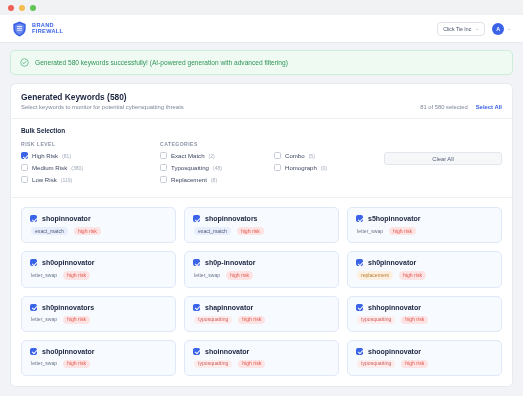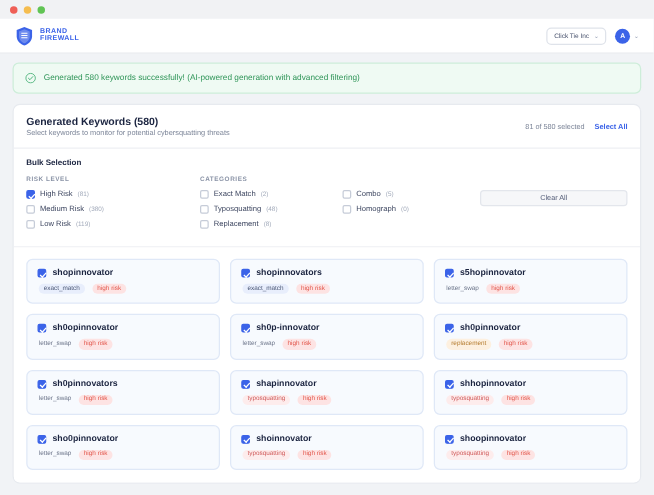--- a/index.html
+++ b/index.html
@@ -51,21 +51,21 @@
     background: #effaf3; border: 1px solid #cdedd9; border-radius: 5px;
     padding: 7px 9px; display: flex; align-items: center; gap: 6px;
     margin-bottom: 8px;
   }
   .alert-text { font-size: 6.6px; color: #2f9558; }
   .check-circle { width: 9px; height: 9px; flex: 0 0 auto; }
 
   
   .card { background: #fff; border: 1px solid #e7eaef; border-radius: 6px; overflow: hidden; }
   .card-head {
-    display: flex; align-items: center; justify-content: space-between;
+    display: flex; align-items: flex-end; justify-content: space-between;
     padding: 8px 10px 8px 10px; border-bottom: 1px solid #eef0f4;
   }
   .card-title { font-size: 8.4px; font-weight: bold; color: #1b2440; margin-bottom: 2px; }
   .card-sub { font-size: 5.9px; color: #7d8699; }
   .head-right { display: flex; align-items: center; gap: 8px; padding-top: 2px; }
   .sel-count { font-size: 5.8px; color: #7d8699; }
   .select-all { font-size: 5.9px; color: #3b63e8; font-weight: bold; cursor: pointer; }
 
   
   .bulk { padding: 8px 10px 9px 10px; border-bottom: 1px solid #eef0f4; }

